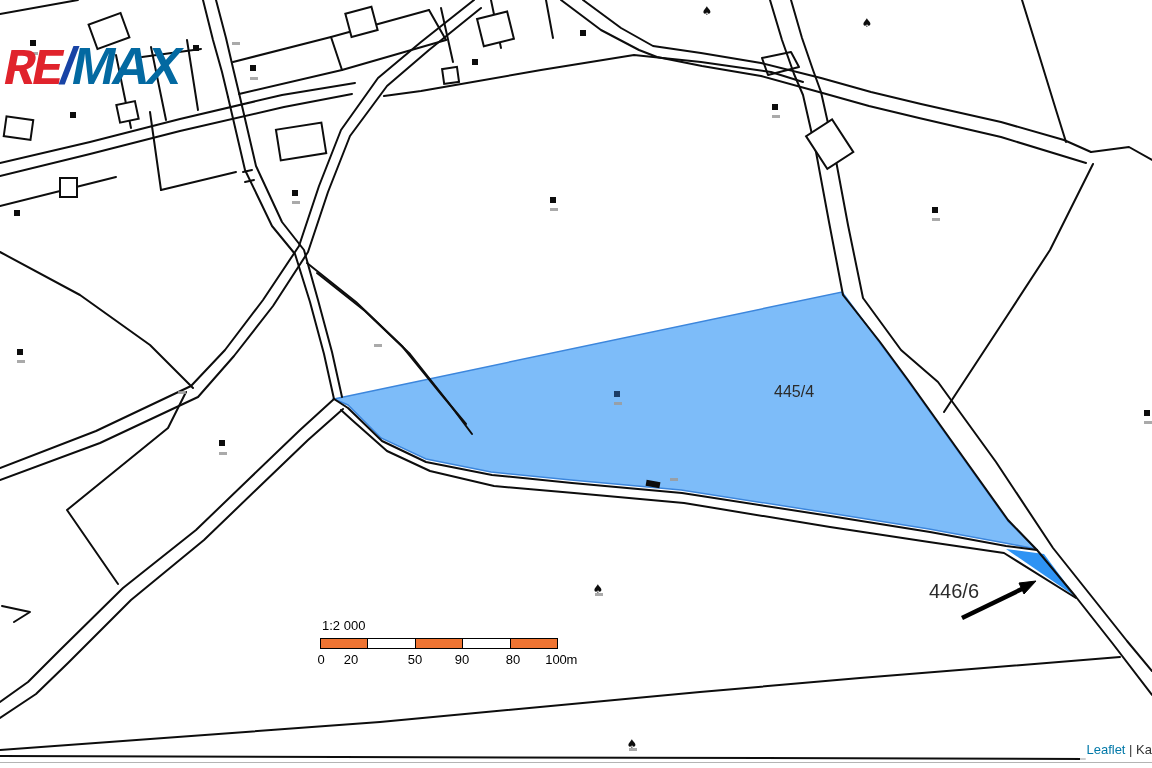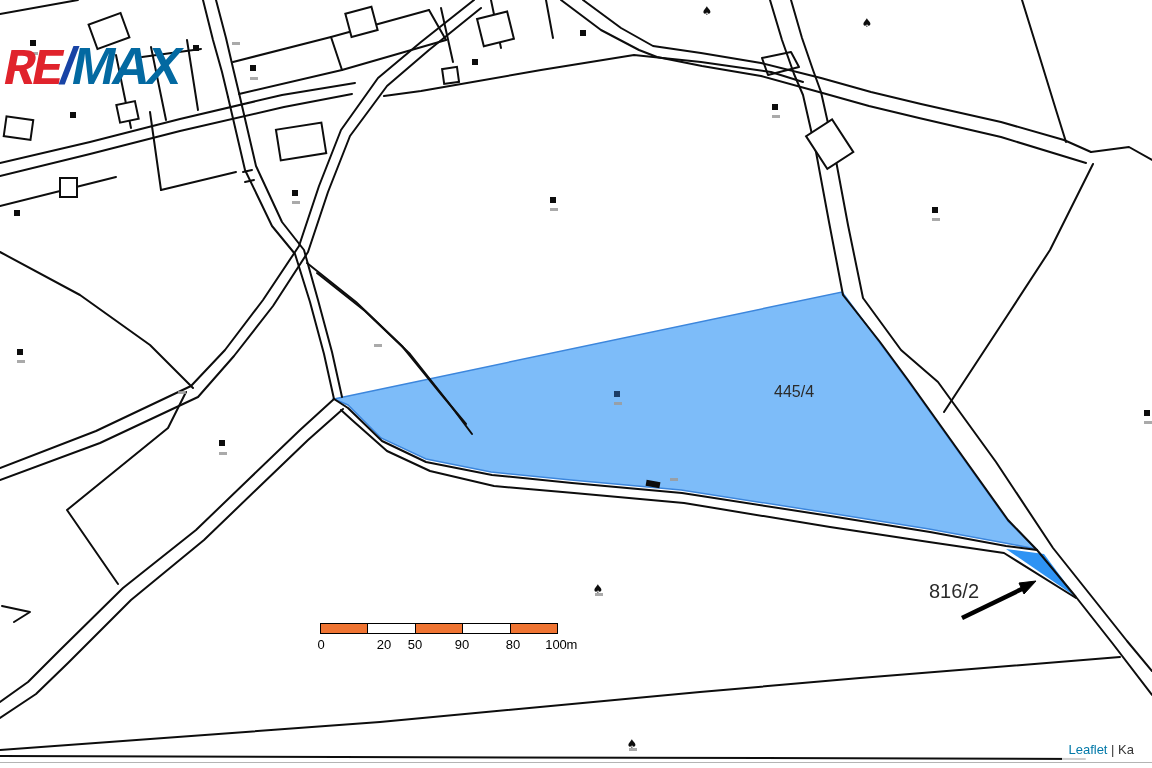--- a/index.html
+++ b/index.html
@@ -23,21 +23,21 @@
   .scalebar .ratio{font-size:13px;margin-left:2px;}
   .scalebar .bar{
     margin-top:5px;width:236px;height:9px;border:1px solid #000;
     display:flex;box-sizing:content-box;background:#fff;
   }
   .scalebar .bar span{flex:1 1 auto;display:block;}
   .scalebar .ticks{position:relative;height:16px;margin-top:3px;font-size:13px;}
   .scalebar .ticks span{position:absolute;transform:translateX(-50%);}
   .scalebar .unit{position:absolute;left:252px;transform:none;}
   .attribution{
-    position:absolute;right:0;top:740px;padding:2px 18px 3px 6px;
+    position:absolute;right:0;top:740px;padding:2px 0 3px 6px;
     background:rgba(255,255,255,0.8);font-size:13px;color:#333;white-space:nowrap;
   }
   .attribution a{text-decoration:none;cursor:pointer;}
   .bottom-frame{
     position:absolute;left:0;right:0;top:762px;bottom:0;
     background:#fff;border-top:1px solid #b4b4b4;
   }
 </style>
 </head>
 <body>
@@ -158,33 +158,34 @@
       <line x1="962" y1="618" x2="1024" y2="588" stroke-width="4.5"></line>
       <polygon points="1036,581 1024,594 1019,583" stroke-width="1"></polygon>
     </g>
   </svg>
 
   <div class="logo">
     <span style="color: rgb(224, 35, 44); font-family: Liberation Mono, monospace;">RE</span><span style="color: rgb(24, 67, 165);">/</span><span style="color: #0369a1;">MAX</span>
   </div>
 
   <div class="parcel-label label-4454">445/4</div>
-  <div class="parcel-label label-4462">816/2</div>
+  <div class="parcel-label label-4462">446/6</div>
 
   <div class="scalebar">
+    <div class="ratio">1:2 000</div>
     <div class="bar" id="scale-segments">
         <span style="background: rgb(239, 116, 50);"></span>
         <span style="background: rgb(255, 255, 255); border-left: 1px solid rgb(0, 0, 0);"></span>
         <span style="background: rgb(239, 116, 50); border-left: 1px solid rgb(0, 0, 0);"></span>
         <span style="background: rgb(255, 255, 255); border-left: 1px solid rgb(0, 0, 0);"></span>
         <span style="background: rgb(239, 116, 50); border-left: 1px solid rgb(0, 0, 0);"></span>
       </div>
     <div class="ticks">
       <span style="left:1px">0</span>
-      <span style="left:64px">20</span>
+      <span style="left:31px">20</span>
       <span style="left:95px">50</span>
       <span style="left:142px">90</span>
       <span style="left:193px">80</span>
       <span style="left:236px">100</span>
       <span class="unit">m</span>
     </div>
   </div>
 
   <div class="attribution">
     <a style="color: rgb(0, 120, 168);">Leaflet</a><span> | </span><span>Ka</span>

